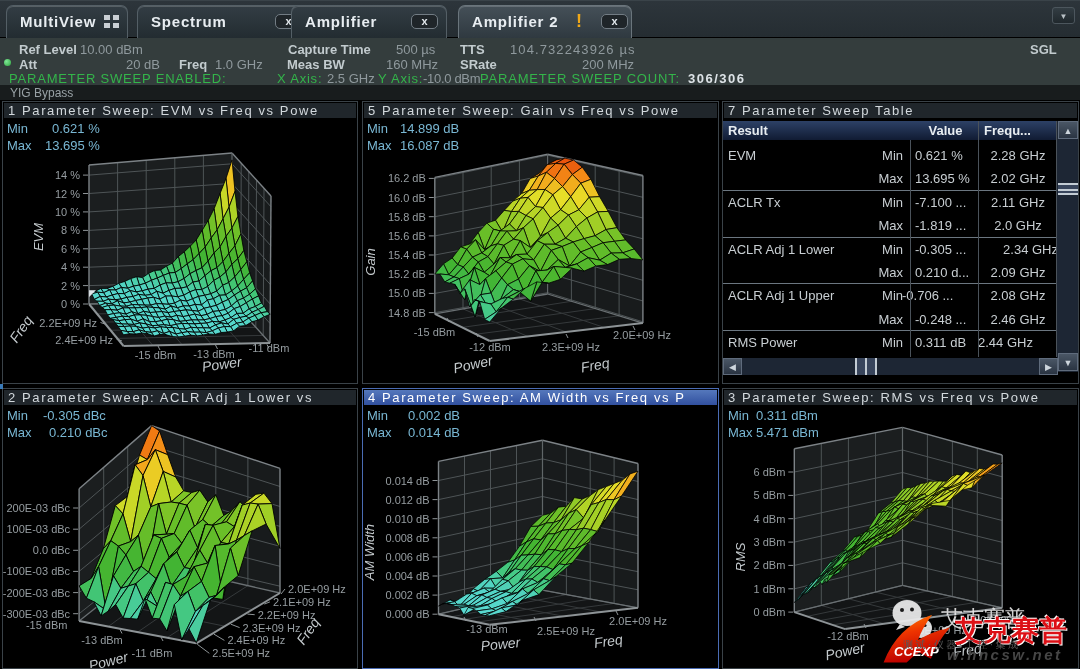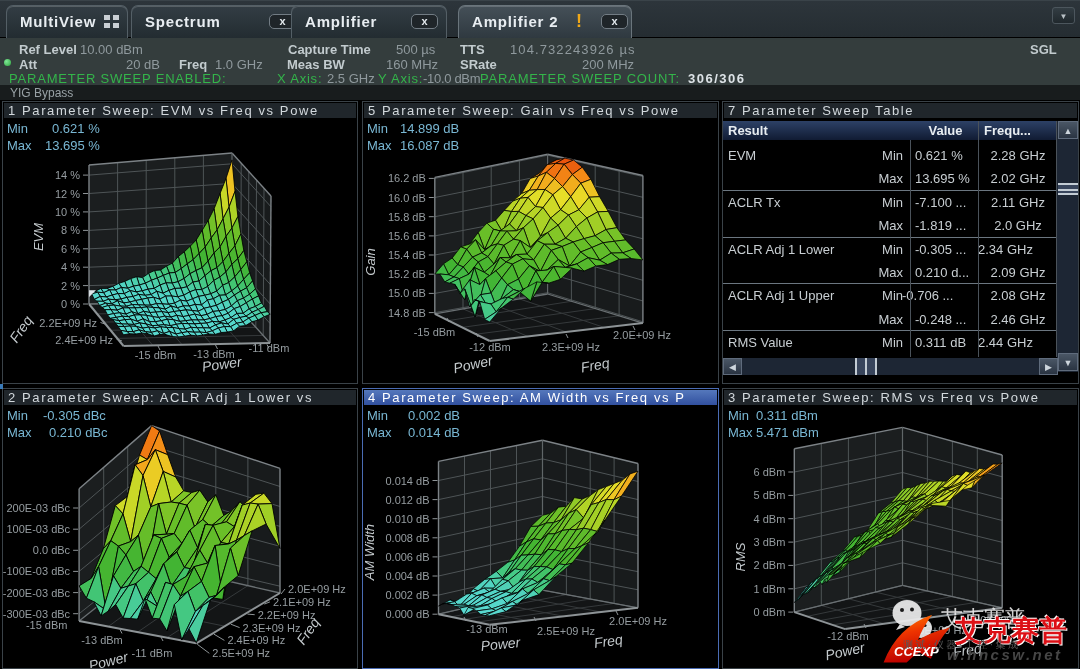--- a/index.html
+++ b/index.html
@@ -41,21 +41,21 @@
 <div id="tabbar" class="abs">
 <div class="tab" style="left:6px;width:122px">
       <span class="lbl">MultiView</span>
       <span style="position:absolute;right:8px;top:9px;width:15px;height:13px">
         <span style="position:absolute;left:0;top:0;width:6px;height:5px;background:#c9cfd4"></span>
         <span style="position:absolute;right:0;top:0;width:6px;height:5px;background:#c9cfd4"></span>
         <span style="position:absolute;left:0;bottom:0;width:6px;height:5px;background:#c9cfd4"></span>
         <span style="position:absolute;right:0;bottom:0;width:6px;height:5px;background:#c9cfd4"></span>
       </span>
     </div>
-<div class="tab" style="left:131px;width:174px">
+<div class="tab" style="left:137px;width:174px">
       <span class="lbl">Spectrum</span>
       <div class="xbtn" style="right:8px">x</div>
     </div>
 <div class="tab" style="left:291px;width:156px">
       <span class="lbl">Amplifier</span>
       <div class="xbtn" style="right:8px">x</div>
     </div>
 <div class="tab active" style="left:458px;width:174px">
       <span class="lbl">Amplifier 2</span>
       <span style="position:absolute;left:117px;top:5px;color:#f0a818;font-size:18px;font-weight:bold">!</span>
@@ -1350,40 +1350,40 @@
 </div>
 <div class="trow" style="left:723px;top:210px;width:336px;height:23px;overflow:hidden">
 <span style="position:absolute;left:120px;top:8px;width:60px;text-align:right">Max</span>
 <span style="position:absolute;left:192px;top:8px">-1.819 ...</span>
 <span style="position:absolute;left:255px;top:8px;width:80px;text-align:center">2.0 GHz</span>
 </div>
 <div class="trow" style="left:723px;top:234px;width:336px;height:23px;overflow:hidden">
 <span style="position:absolute;left:5px;top:8px">ACLR Adj 1 Lower</span>
 <span style="position:absolute;left:120px;top:8px;width:60px;text-align:right">Min</span>
 <span style="position:absolute;left:192px;top:8px">-0.305 ...</span>
-<span style="position:absolute;left:255px;top:8px;width:80px;text-align:left">2.34 GHz</span>
+<span style="position:absolute;left:255px;top:8px;width:80px;text-align:right">2.34 GHz</span>
 </div>
 <div class="trow" style="left:723px;top:257px;width:336px;height:23px;overflow:hidden">
 <span style="position:absolute;left:120px;top:8px;width:60px;text-align:right">Max</span>
 <span style="position:absolute;left:192px;top:8px">0.210 d...</span>
 <span style="position:absolute;left:255px;top:8px;width:80px;text-align:center">2.09 GHz</span>
 </div>
 <div class="trow" style="left:723px;top:280px;width:336px;height:23px;overflow:hidden">
 <span style="position:absolute;left:5px;top:8px">ACLR Adj 1 Upper</span>
 <span style="position:absolute;left:120px;top:8px;width:60px;text-align:right">Min</span>
 <span style="position:absolute;left:179px;top:8px">-0.706 ...</span>
 <span style="position:absolute;left:255px;top:8px;width:80px;text-align:center">2.08 GHz</span>
 </div>
 <div class="trow" style="left:723px;top:304px;width:336px;height:23px;overflow:hidden">
 <span style="position:absolute;left:120px;top:8px;width:60px;text-align:right">Max</span>
 <span style="position:absolute;left:192px;top:8px">-0.248 ...</span>
 <span style="position:absolute;left:255px;top:8px;width:80px;text-align:center">2.46 GHz</span>
 </div>
 <div class="trow" style="left:723px;top:327px;width:336px;height:23px;overflow:hidden">
-<span style="position:absolute;left:5px;top:8px">RMS Value</span>
+<span style="position:absolute;left:5px;top:8px">RMS Power</span>
 <span style="position:absolute;left:120px;top:8px;width:60px;text-align:right">Min</span>
 <span style="position:absolute;left:192px;top:8px">0.311 dB</span>
 <span style="position:absolute;left:255px;top:8px;width:80px;">2.44 GHz</span>
 </div>
 <div class="trow" style="left:723px;top:351px;width:336px;height:6px;overflow:hidden">
 
 
 
 </div>
 <div class="sep" style="left:723px;top:190px;width:336px"></div>

